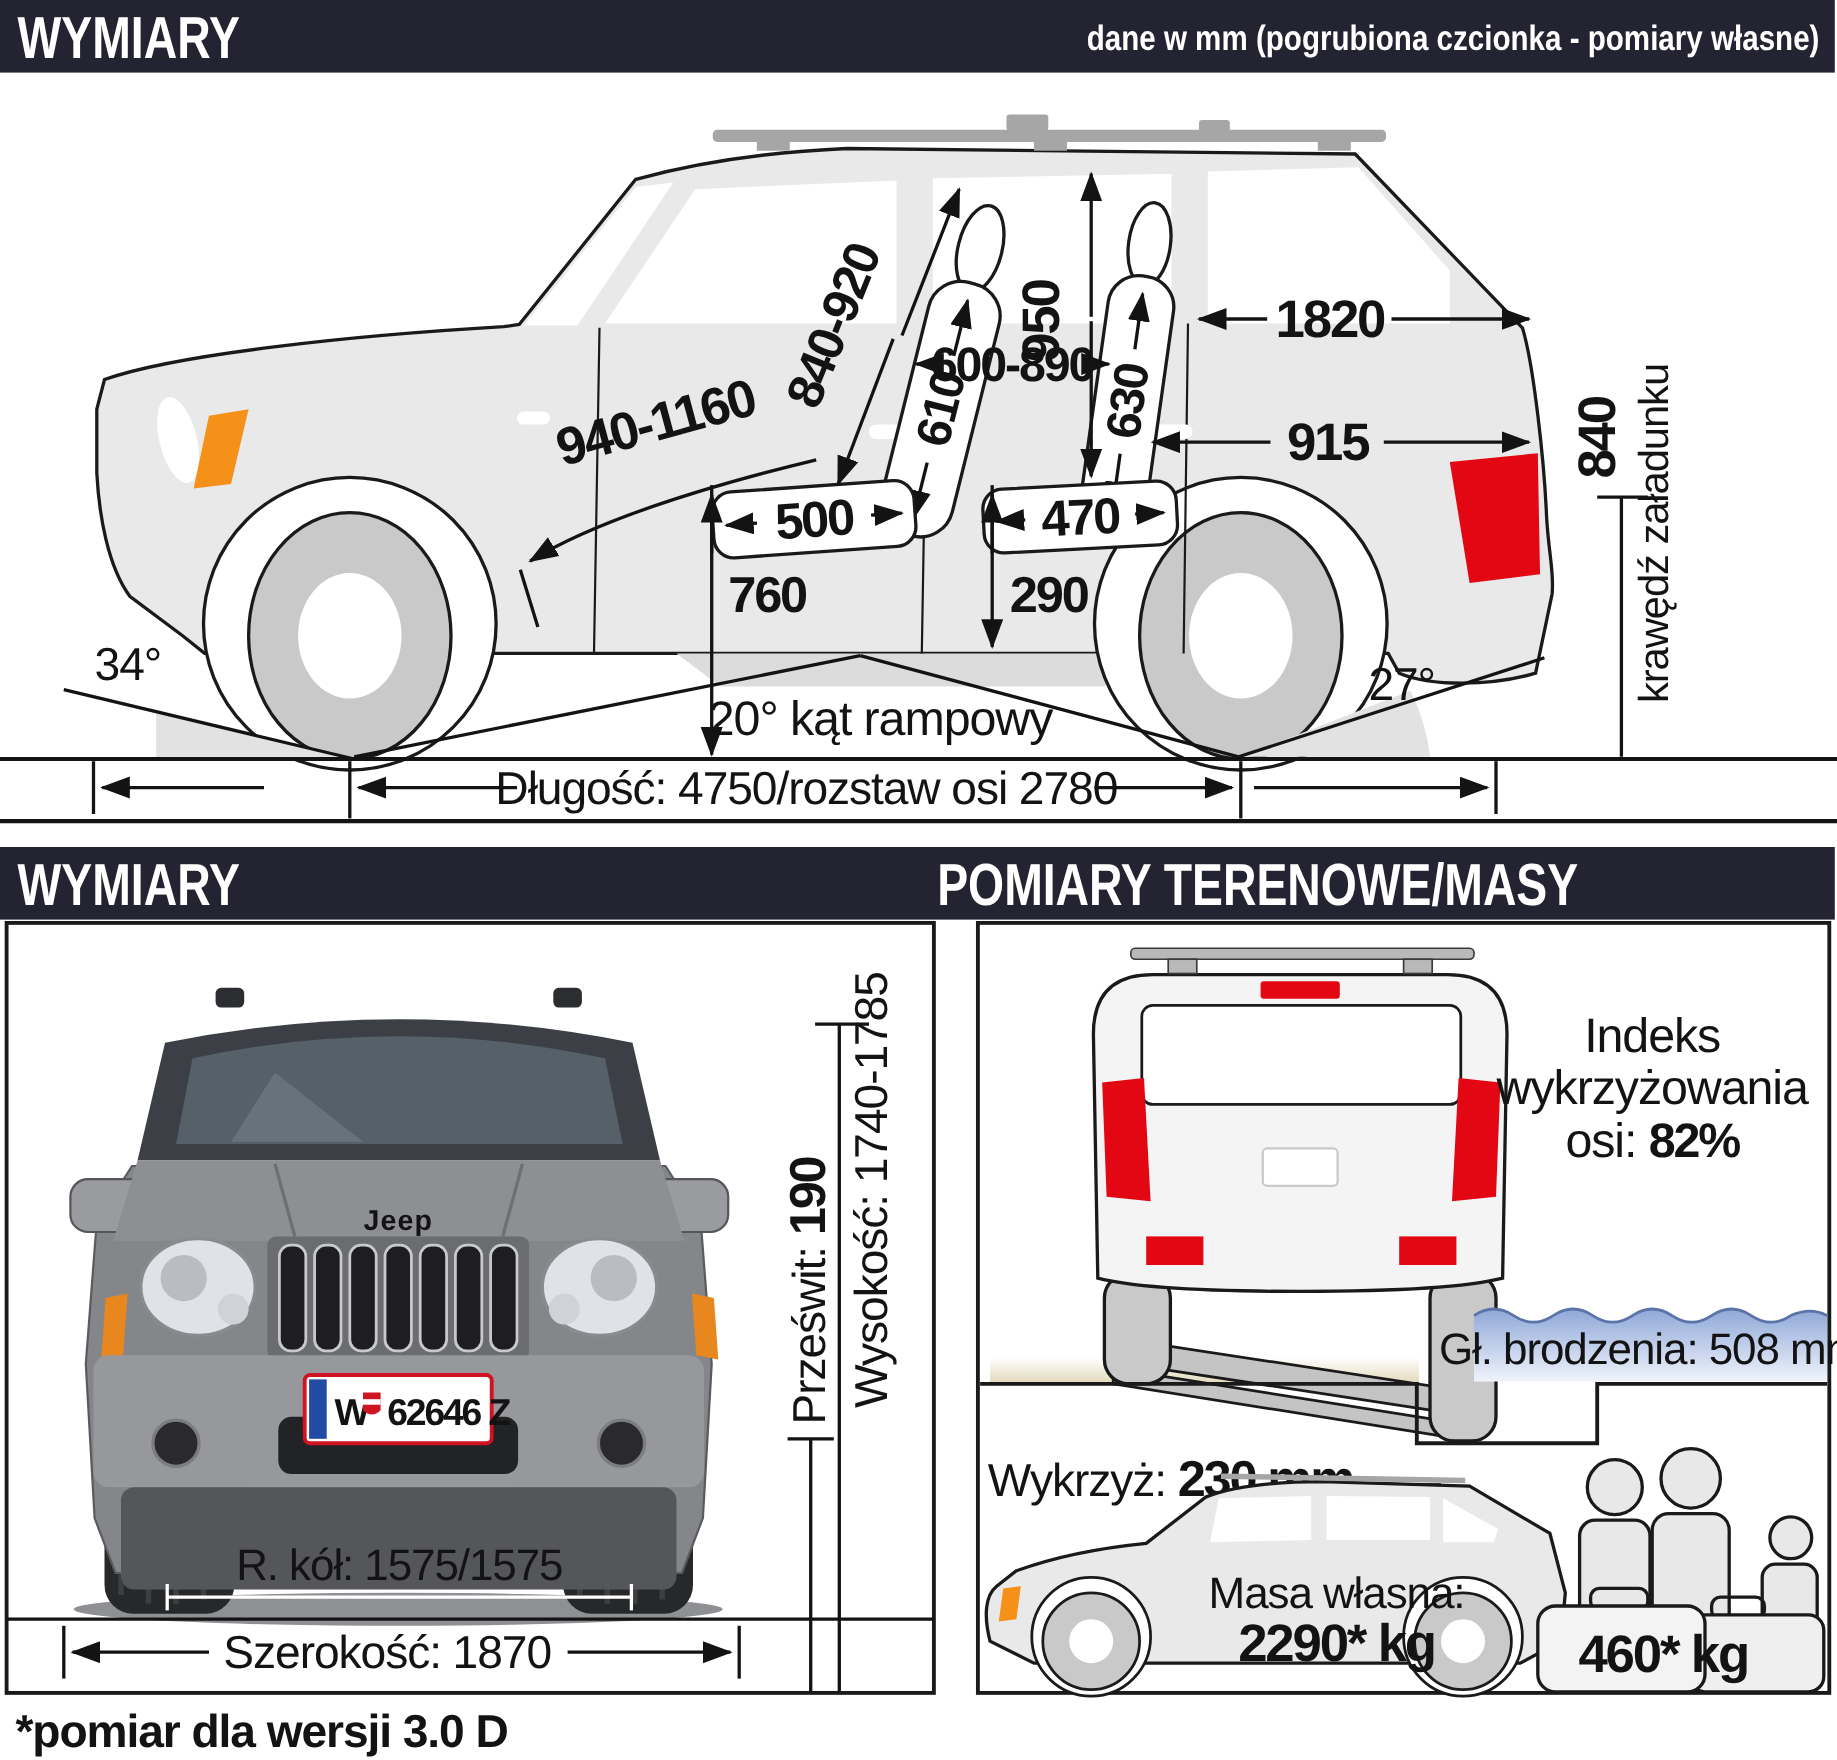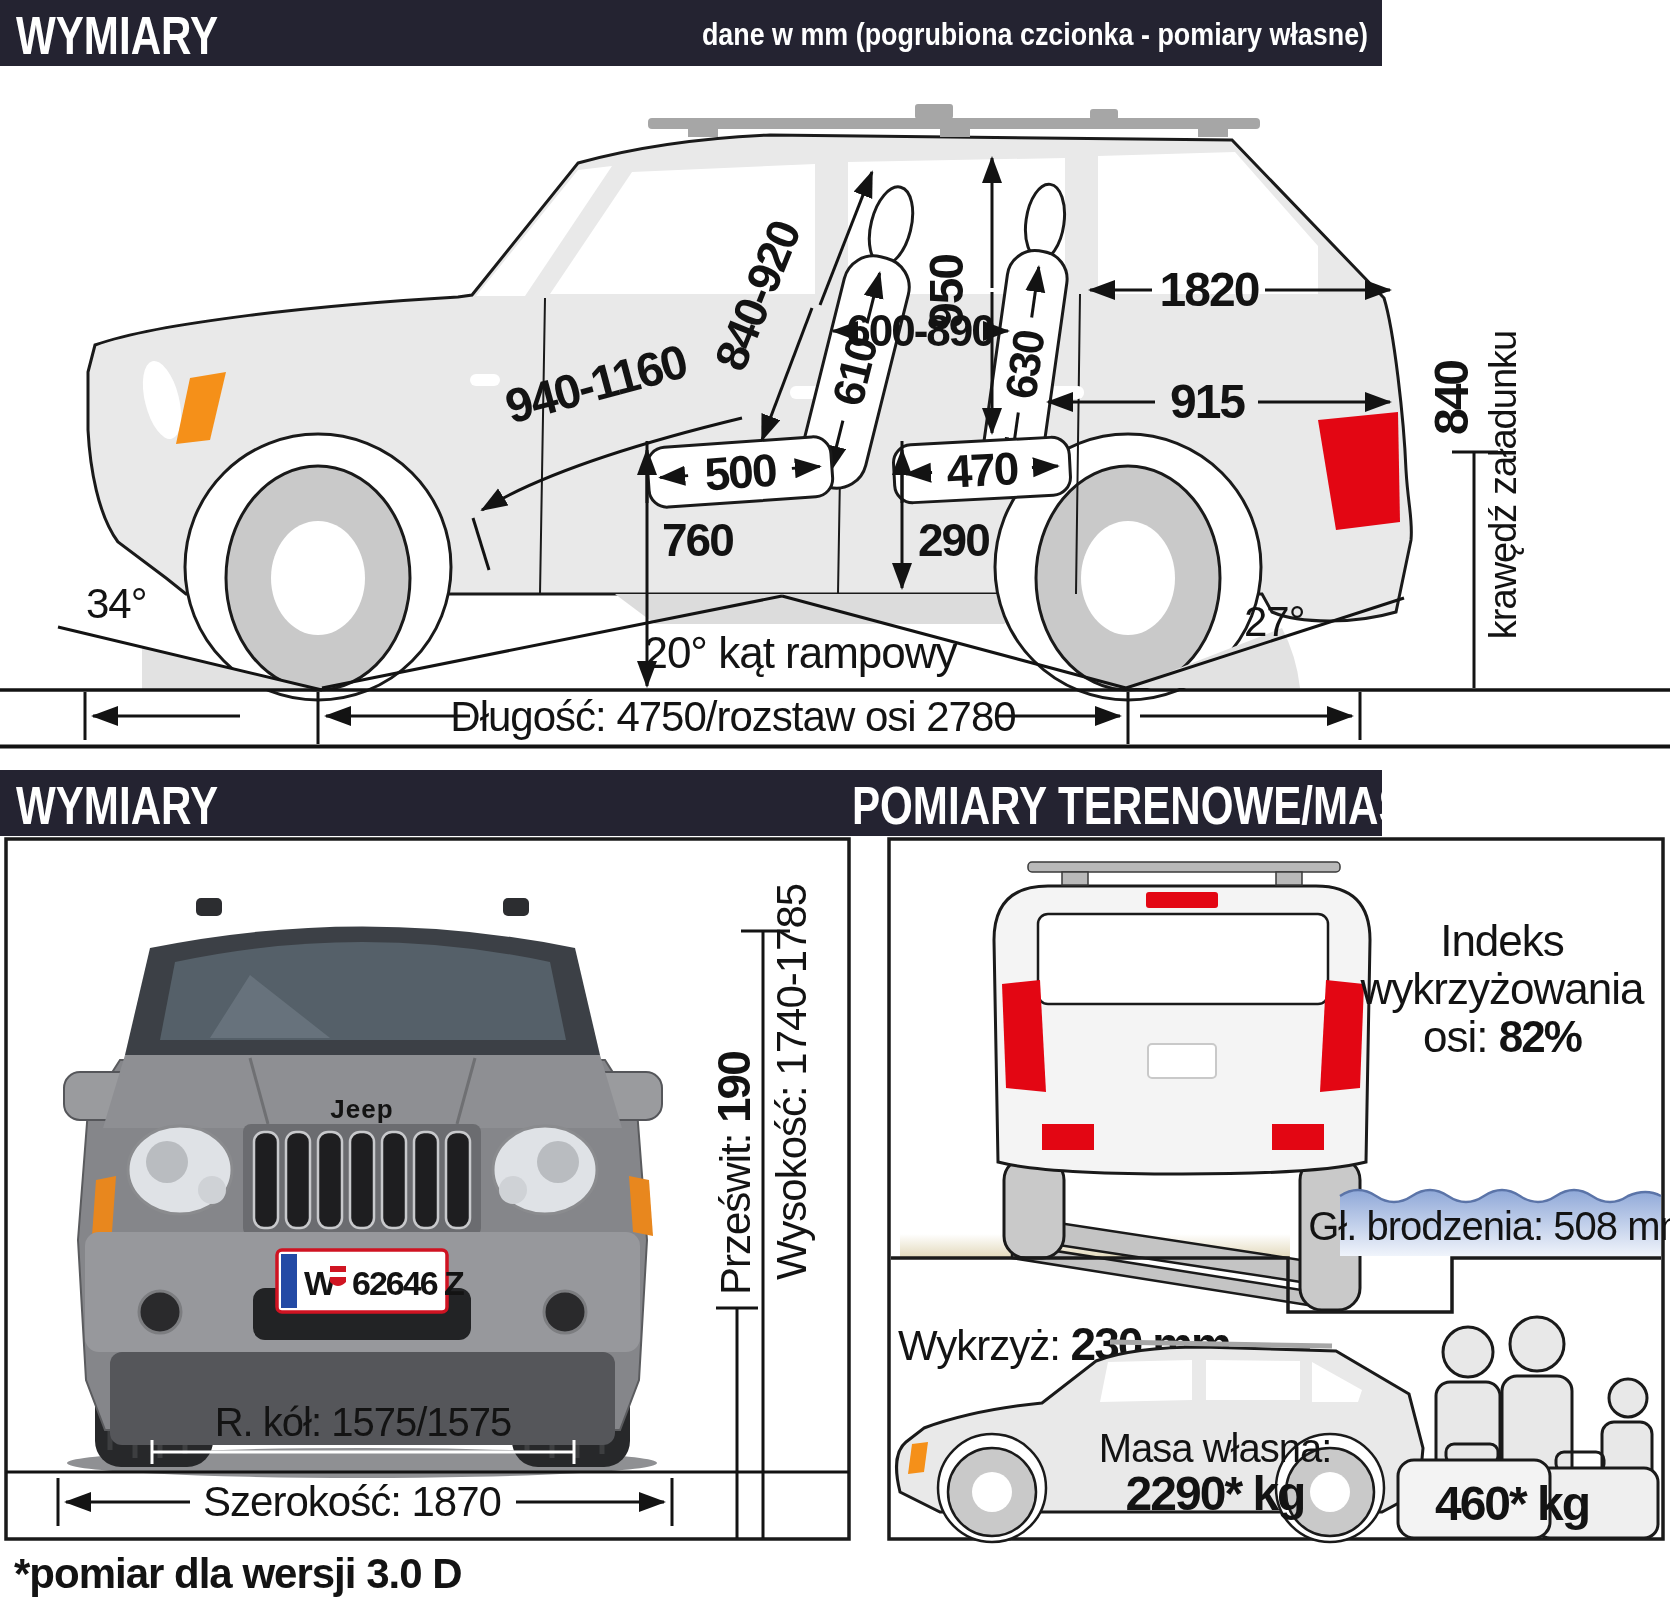--- a/index.html
+++ b/index.html
@@ -1,20 +1,20 @@
 <!DOCTYPE html>
 <html><head>
 <meta charset="utf-8">
 <style>
   html,body{margin:0;padding:0;background:#fff;}
   #stage{
     position:relative;width:1670px;height:1600px;overflow:hidden;background:#fff;
     font-family:"Liberation Sans","DejaVu Sans",sans-serif;color:#131313;
   }
-  .hdr{position:absolute;left:0;width:1382px;height:66px;background:#242331;color:#fff;text-decoration:underline;}
+  .hdr{position:absolute;left:0;width:1668px;height:66px;background:#242331;color:#fff;text-decoration:underline;}
   .hdr .big{
     position:absolute;top:4px;font-size:54px;font-weight:700;letter-spacing:0px;
     transform:scaleX(.78);transform-origin:left center;white-space:nowrap;
   }
   .hdr .note{
     position:absolute;right:14px;top:16px;font-size:32px;font-weight:700;
     transform:scaleX(.84);transform-origin:right center;white-space:nowrap;
   }
   svg{position:absolute;left:0;display:block;}
   svg text{fill:#131313;}

